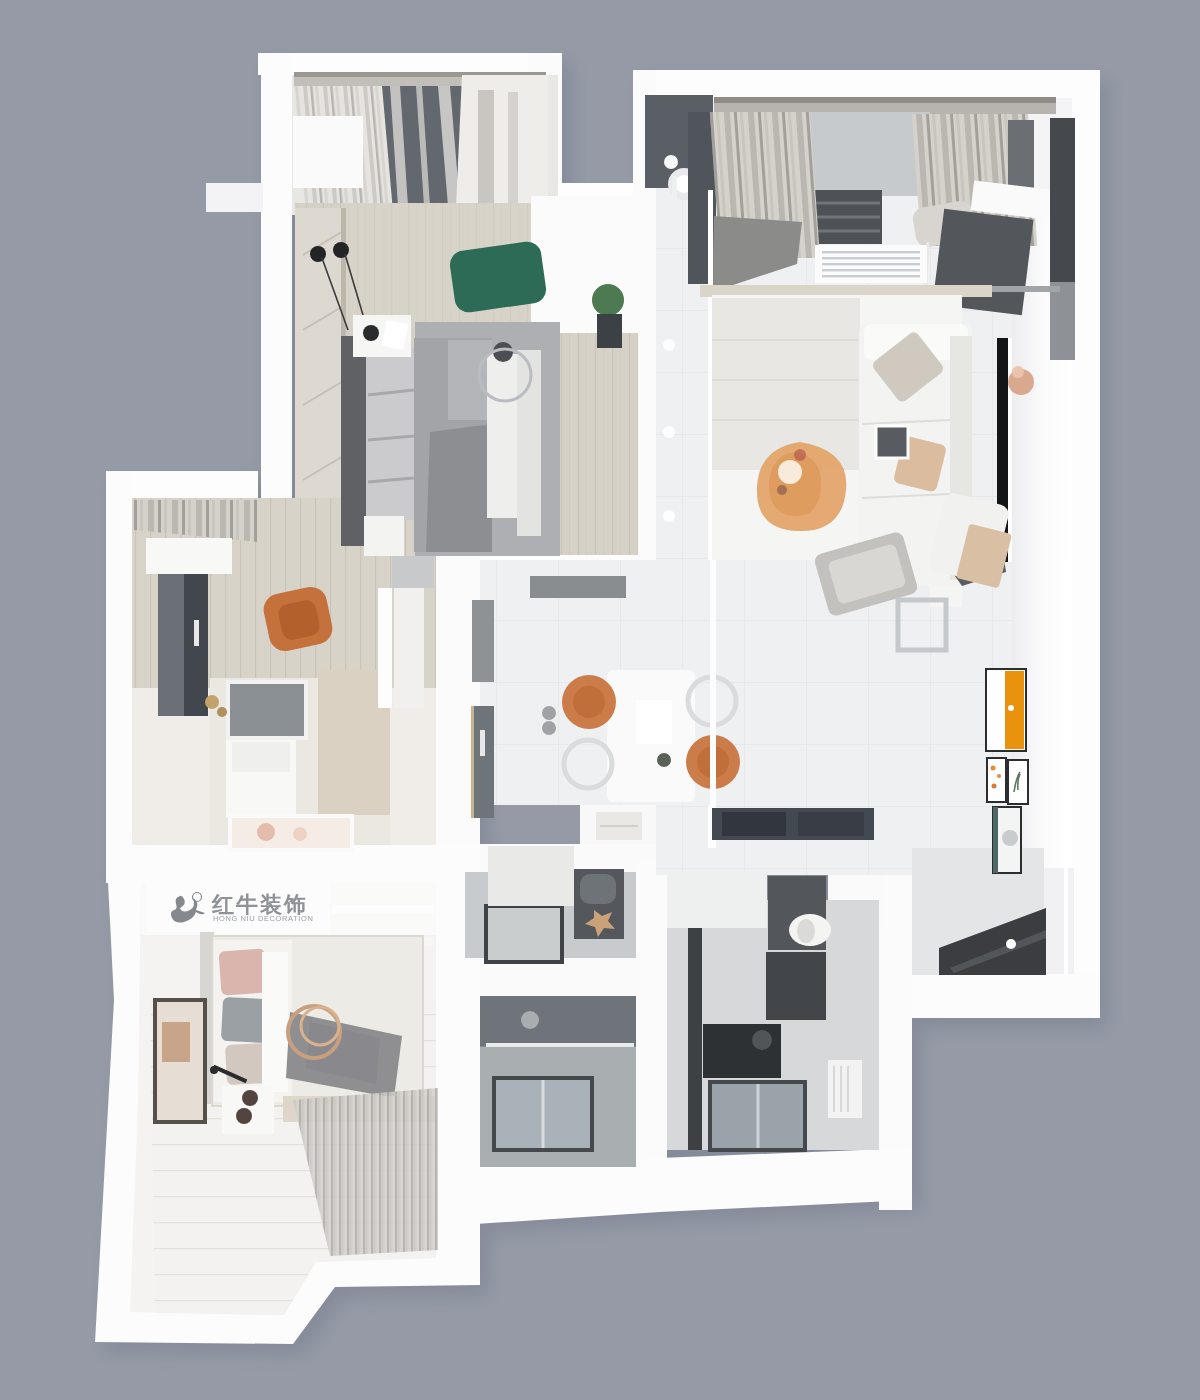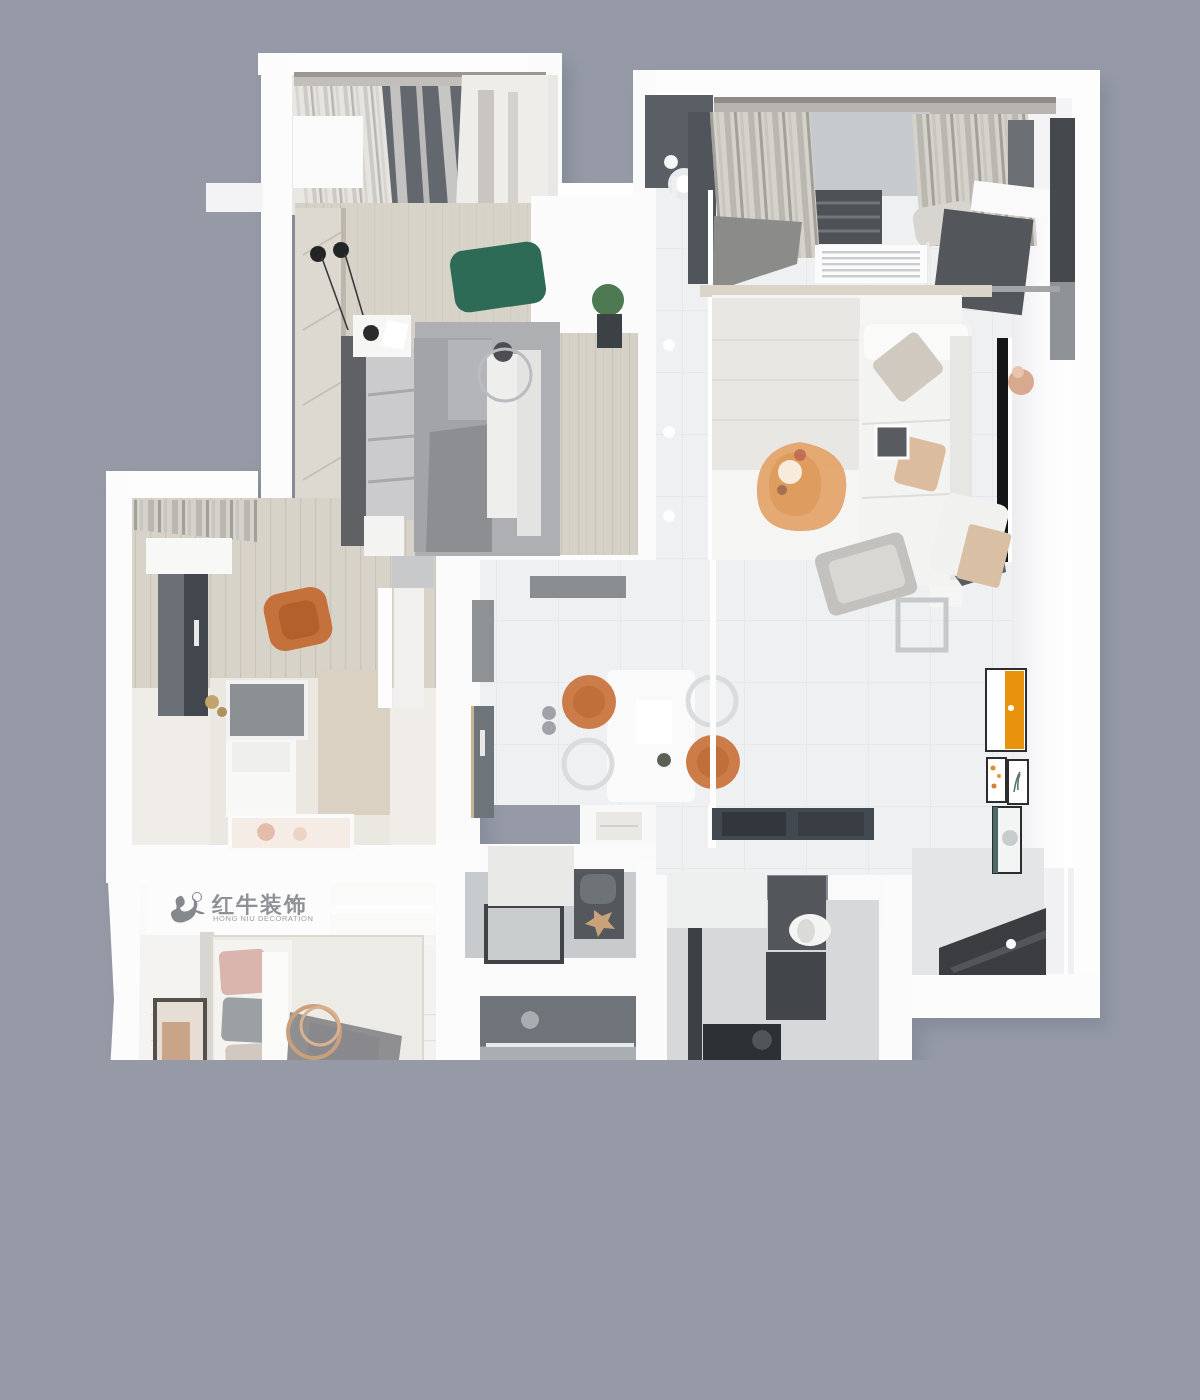--- a/index.html
+++ b/index.html
@@ -1,16 +1,16 @@
 <!DOCTYPE html>
 <html><head>
 <meta charset="utf-8">
 <style>
 html,body{margin:0;padding:0;background:#959aa6;font-family:"Liberation Sans",sans-serif;}
-#stage{width:1200px;height:1060px;position:relative;overflow:hidden;}
+#stage{width:1200px;height:1400px;position:relative;overflow:hidden;}
 </style>
 </head>
 <body>
 <div id="stage">
 <svg width="1200" height="1400" viewBox="0 0 1200 1400">
 <defs>
 <filter id="soft" x="-20%" y="-20%" width="140%" height="140%">
 <feGaussianBlur stdDeviation="9"></feGaussianBlur>
 </filter>
 <linearGradient id="wallface" x1="0" y1="0" x2="1" y2="0">

